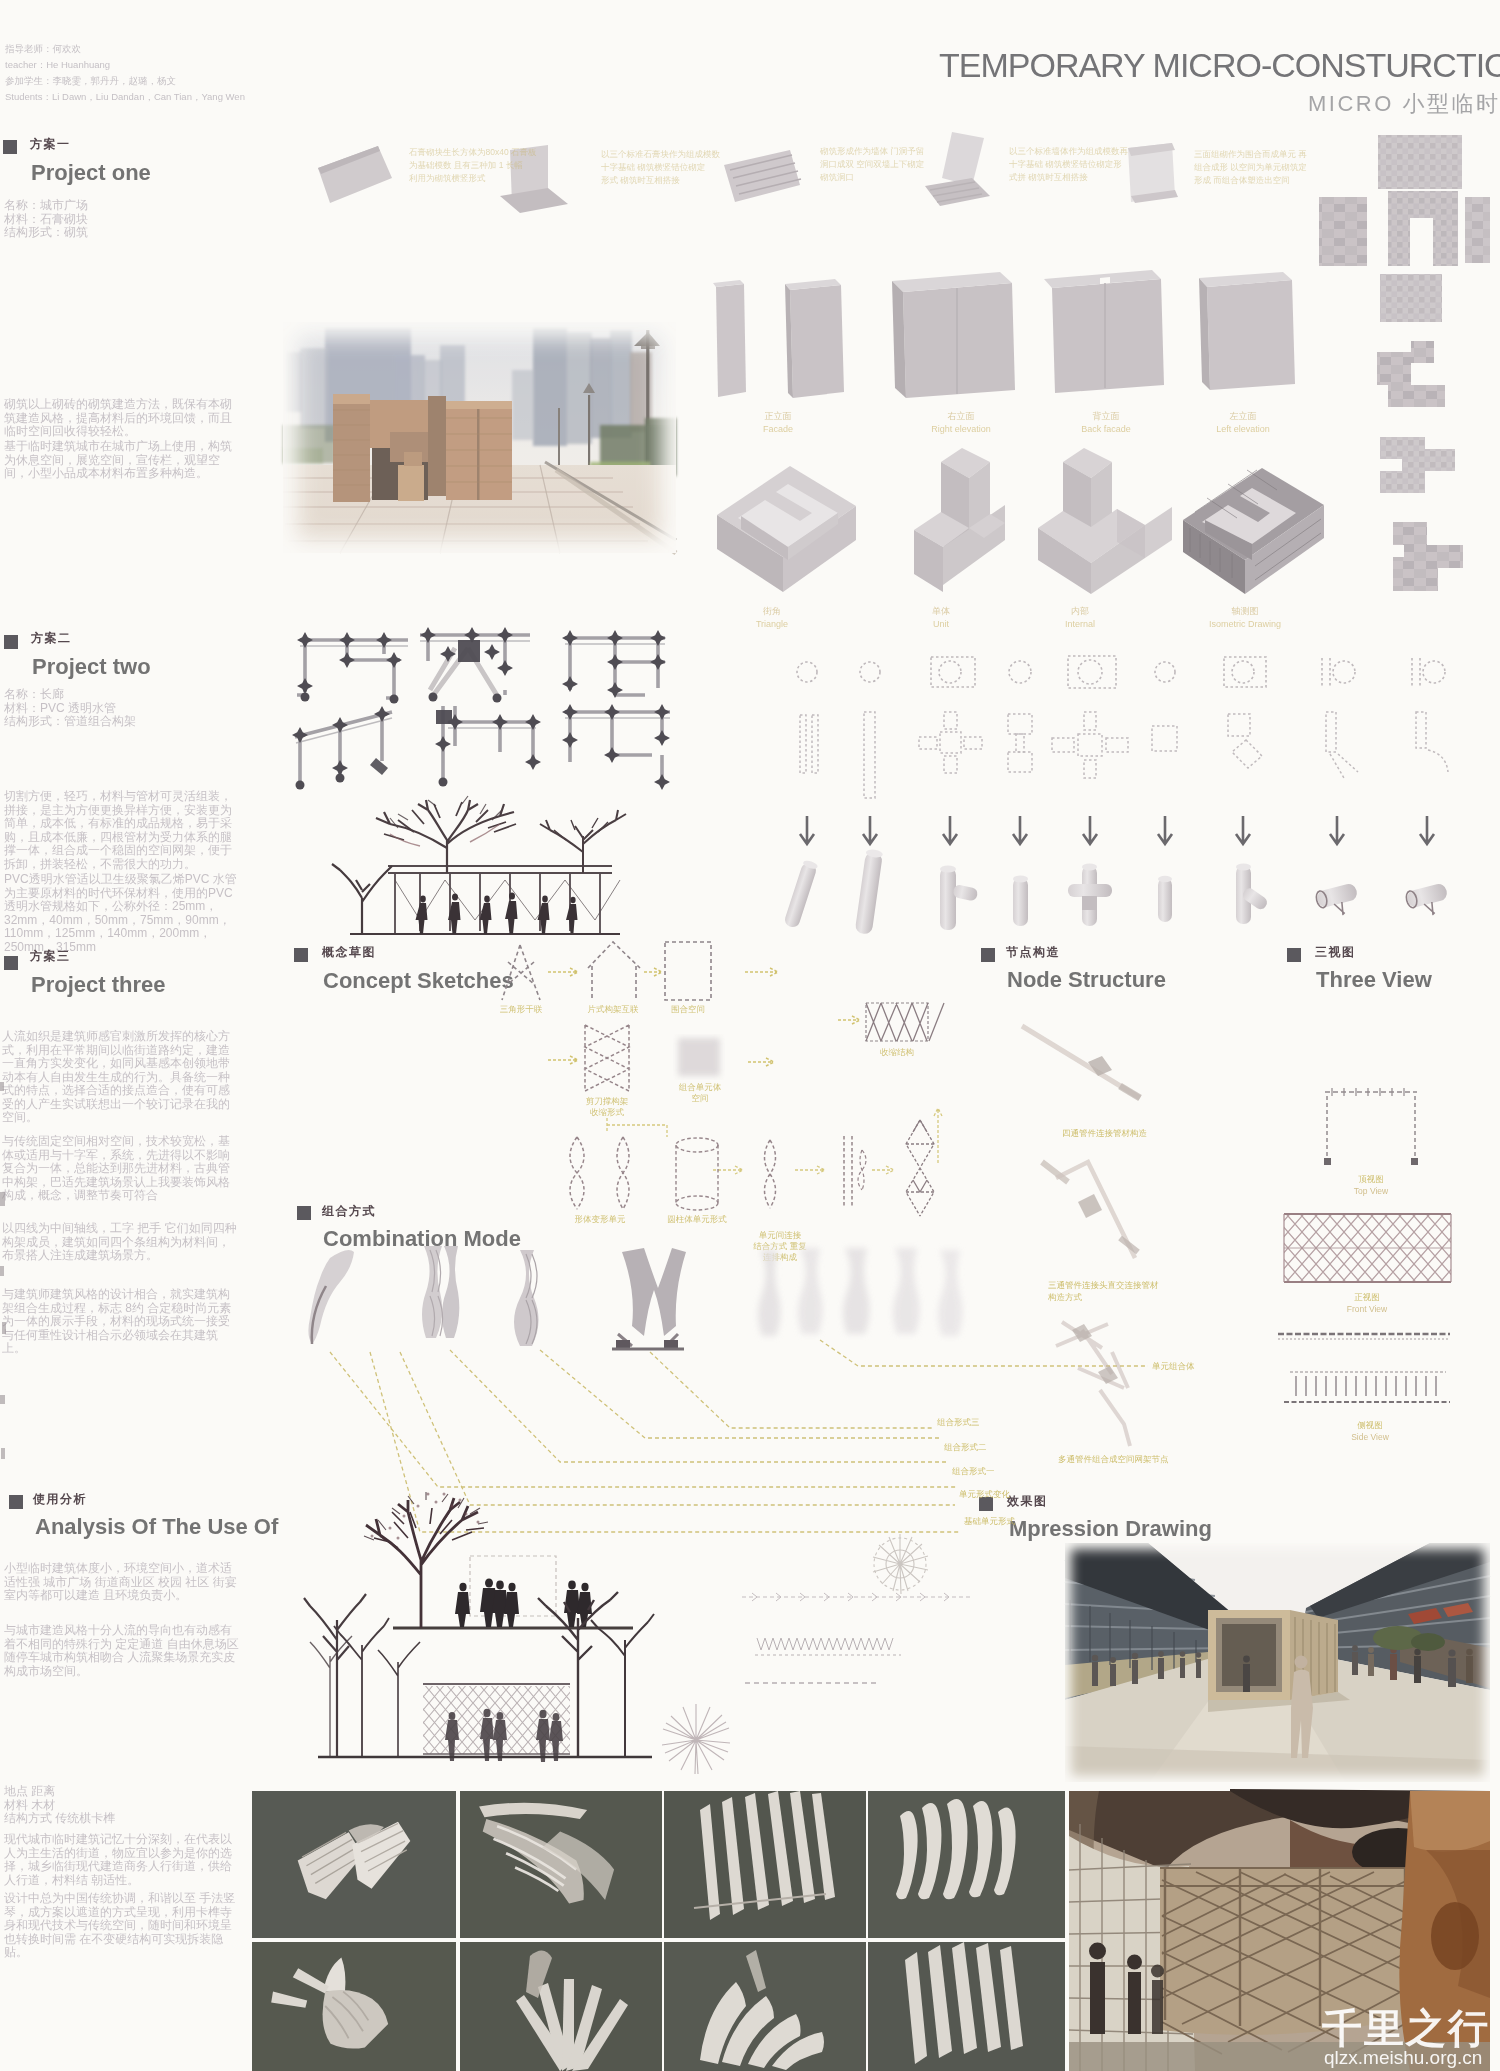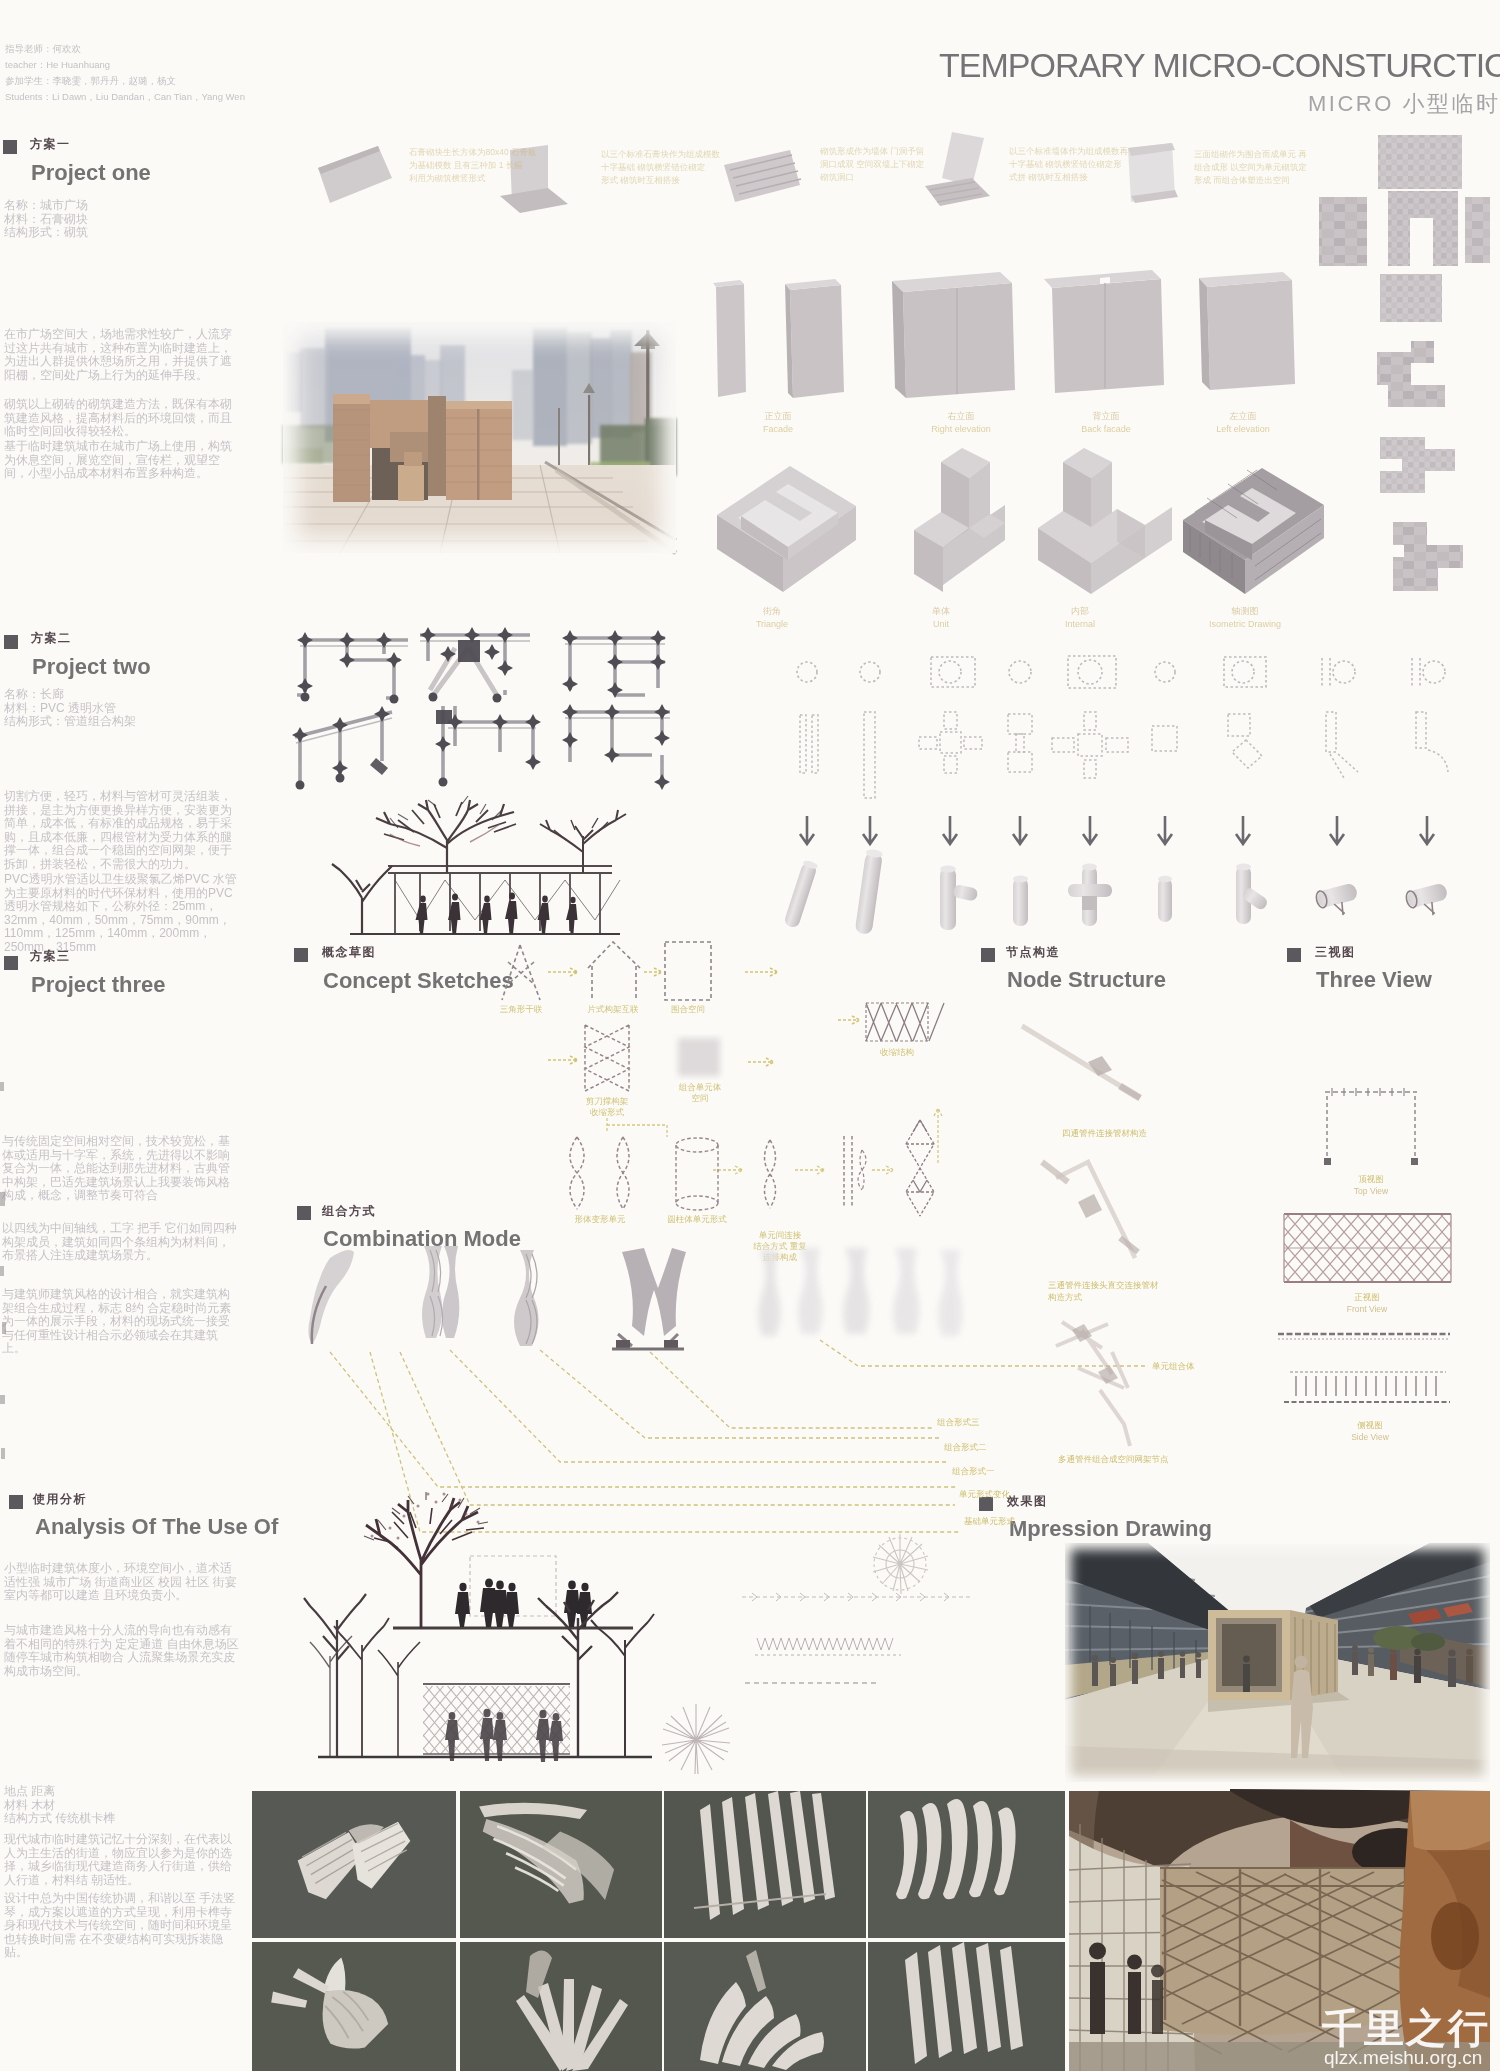--- a/index.html
+++ b/index.html
@@ -27,23 +27,20 @@
 
 <div class="sq" style="left:3px;top:140px"></div>
 <div class="cn" style="left:30px;top:136px">方案一</div>
 <div class="en" style="left:31px;top:160px">Project one</div>
 
 <div class="ft" style="left:4px;top:199px">
 名称：城市广场<br>材料：石膏砌块<br>结构形式：砌筑
 </div>
 
 
-<div class="ft" style="left:4px;top:328px;width:232px">
- 在市广场空间大，场地需求性较广，人流穿过这片共有城市，这种布置为临时建造上，为进出人群提供休憩场所之用，并提供了遮阳棚，空间处广场上行为的延伸手段。
-</div>
 
 <div class="ft" style="left:4px;top:398px;width:232px">
 砌筑以上砌砖的砌筑建造方法，既保有本砌筑建造风格，提高材料后的环境回馈，­而且临时空间回收得较轻松。
 </div>
 
 <div class="ft" style="left:4px;top:440px;width:232px">
 基于临时建筑城市在城市广场上使用，构筑为休息空间，展览空间，宣传栏，观望空间，小型小品成本材料布置多种构造。
 </div>
 
 <div class="sq" style="left:4px;top:635px"></div>
@@ -60,20 +57,23 @@
 </div>
 
 <div class="ft" style="left:4px;top:873px;width:238px">
 PVC透明水管适以卫生级聚氯乙烯PVC 水管为主要原材料的时代环保材料，使用的PVC 透明水管规格如下，公称外径：25mm，32mm，40mm，50mm，75mm，90mm，110mm，125mm，140mm，200mm，250mm，315mm
 </div>
 
 <div class="sq" style="left:4px;top:956px"></div>
 <div class="cn" style="left:30px;top:948px">方案三</div>
 <div class="en" style="left:31px;top:972px">Project three</div>
 
+<div class="ft" style="left:2px;top:1030px;width:238px">
+人流如织是建筑师感官刺激所发挥的核心方式，利用在平常期间以临街道路约定，建造一直角方实发变化，如同风基感本创领地带动本有人自由发生生成的行为。具备统一种式的特点，选择合适的接点造合，使有可感受的人产生实试联想出一个较订记录在我的空间。
+</div>
 
 <div class="ft" style="left:2px;top:1135px;width:238px">
 与传统固定空间相对空间，技术较宽松，基体或适用与十字军，系统，先进得以不影响复合为一体，总能达到那先进材料，古典管中构架，巴适先建筑场景认上我要装饰风格构成，概念，调整节奏可符合
 </div>
 
 <div class="ft" style="left:2px;top:1222px;width:238px">
  以四线为中间轴线，工字  把手  它们如同四种构架成员，建筑如同四个条组构为材料间，布景搭人注连成建筑场景方。
 </div>
 
 <div class="ft" style="left:2px;top:1288px;width:238px">

